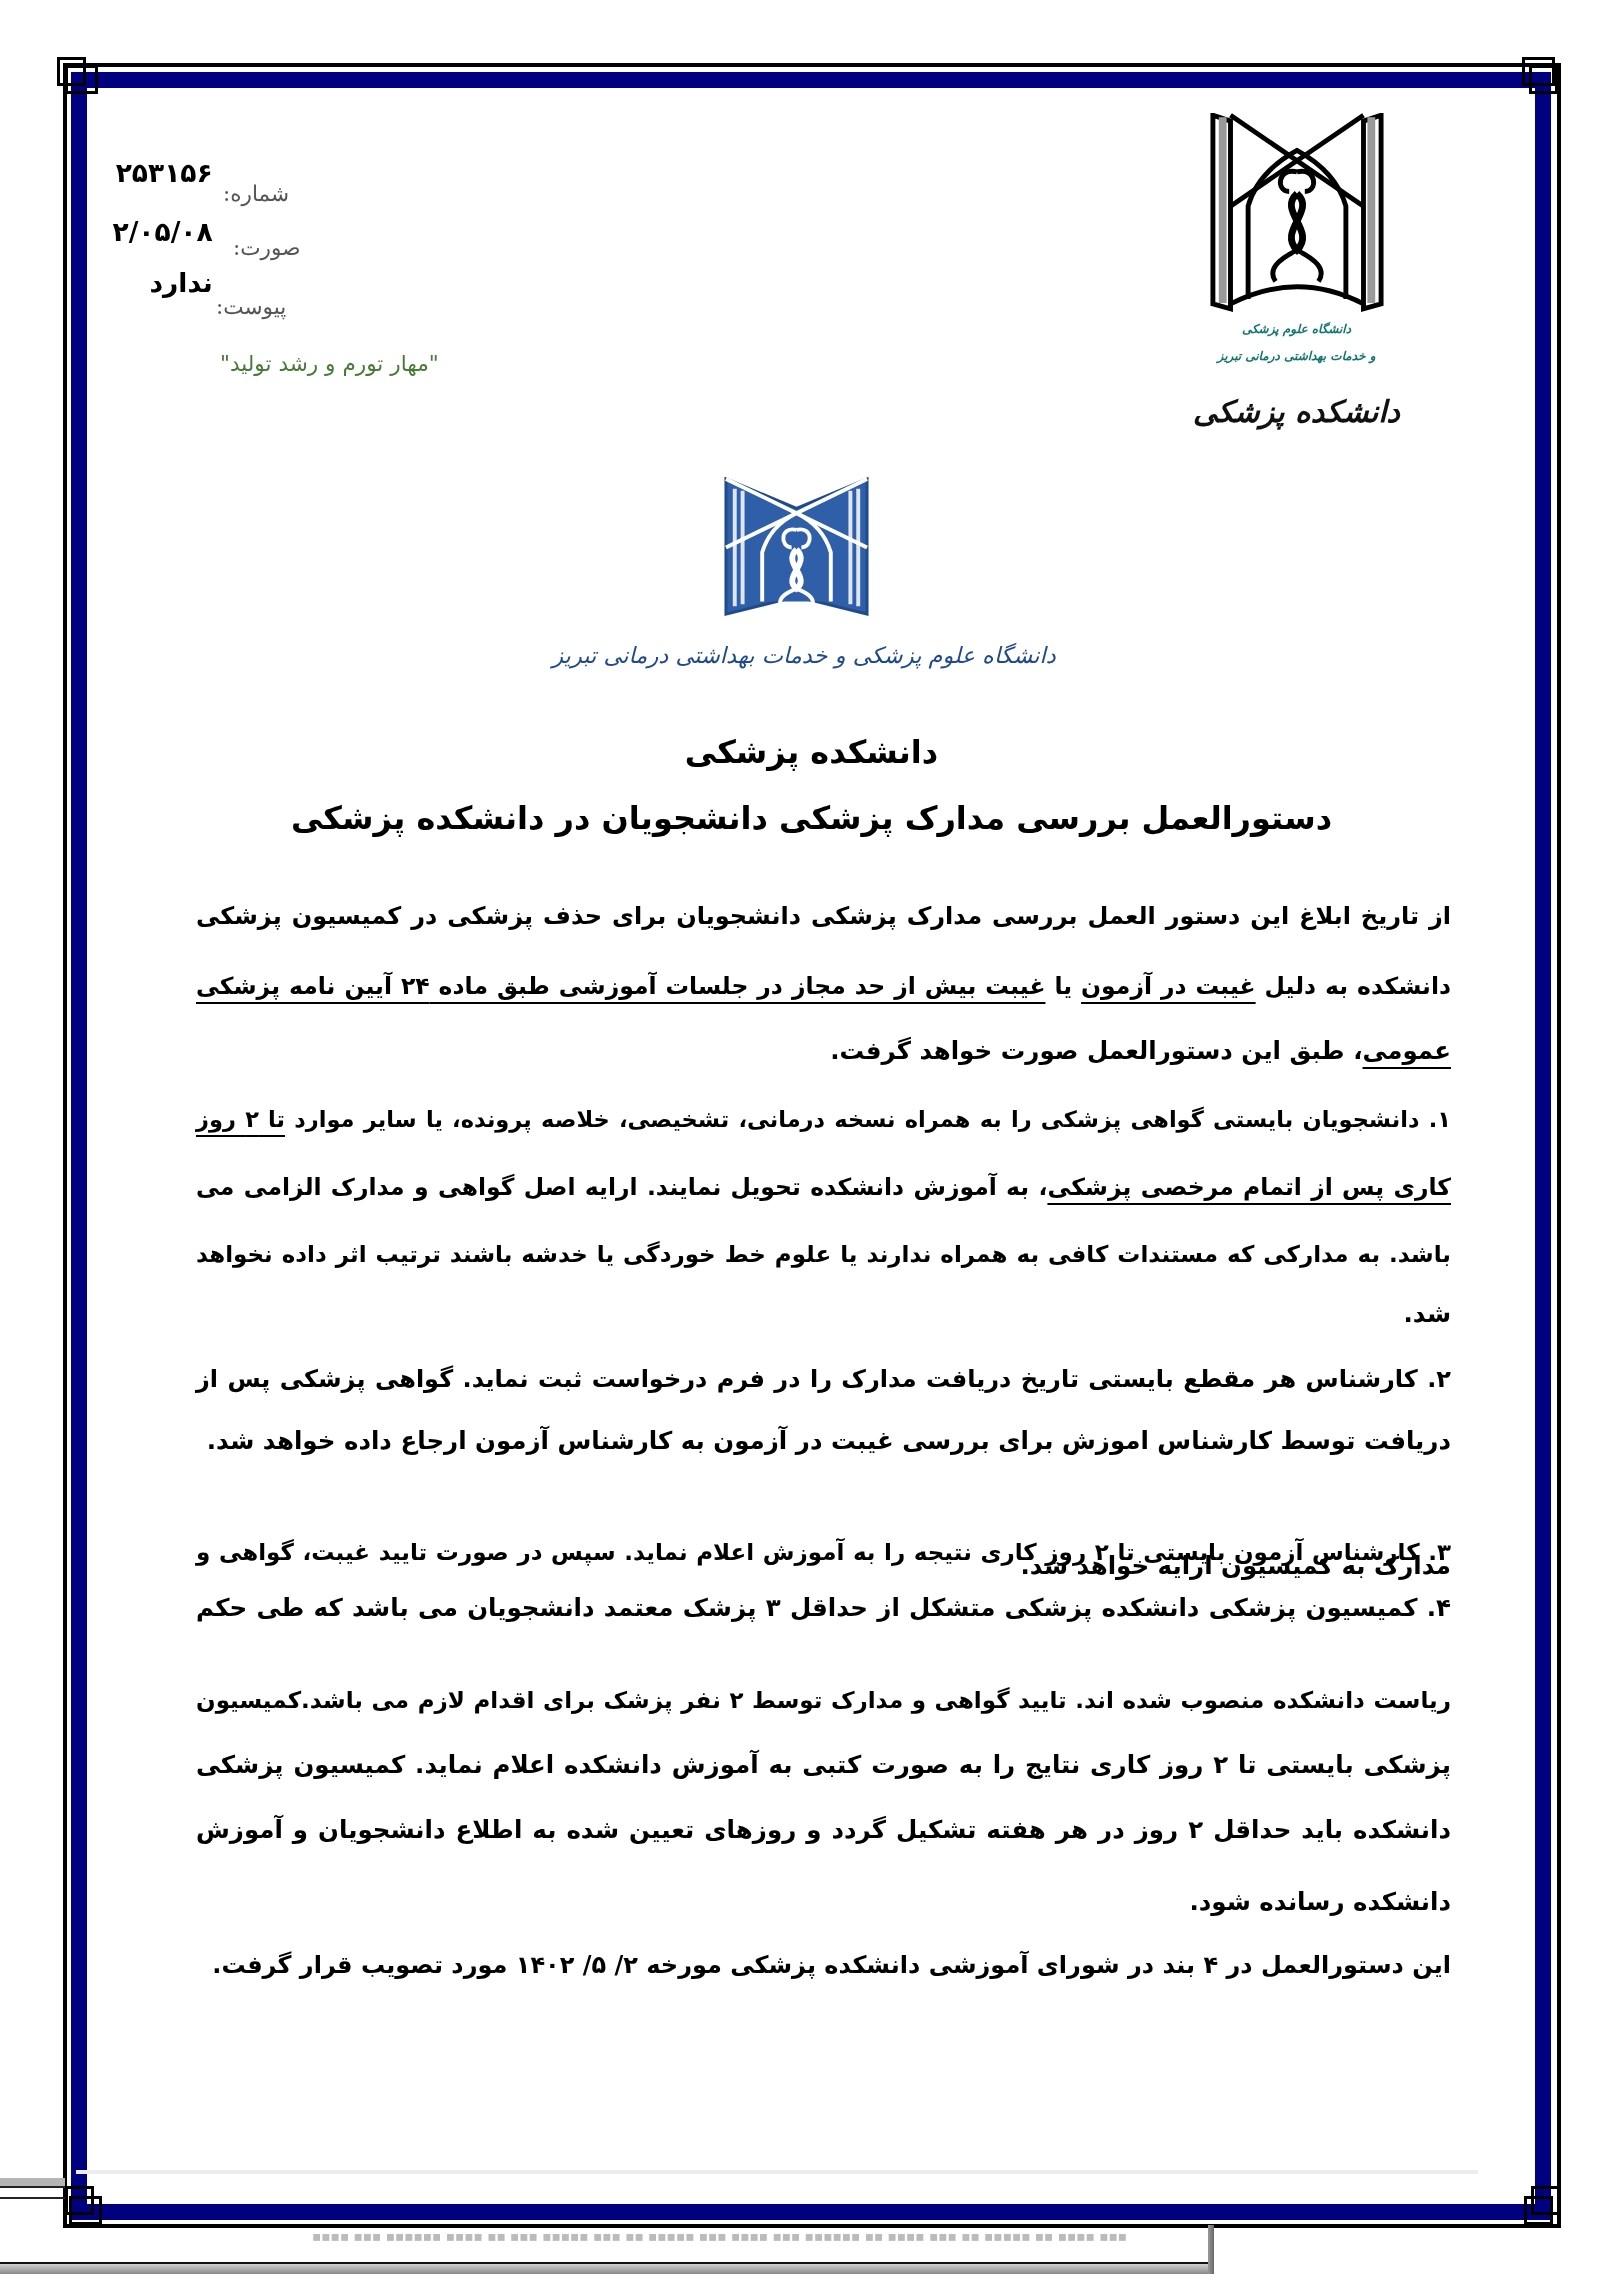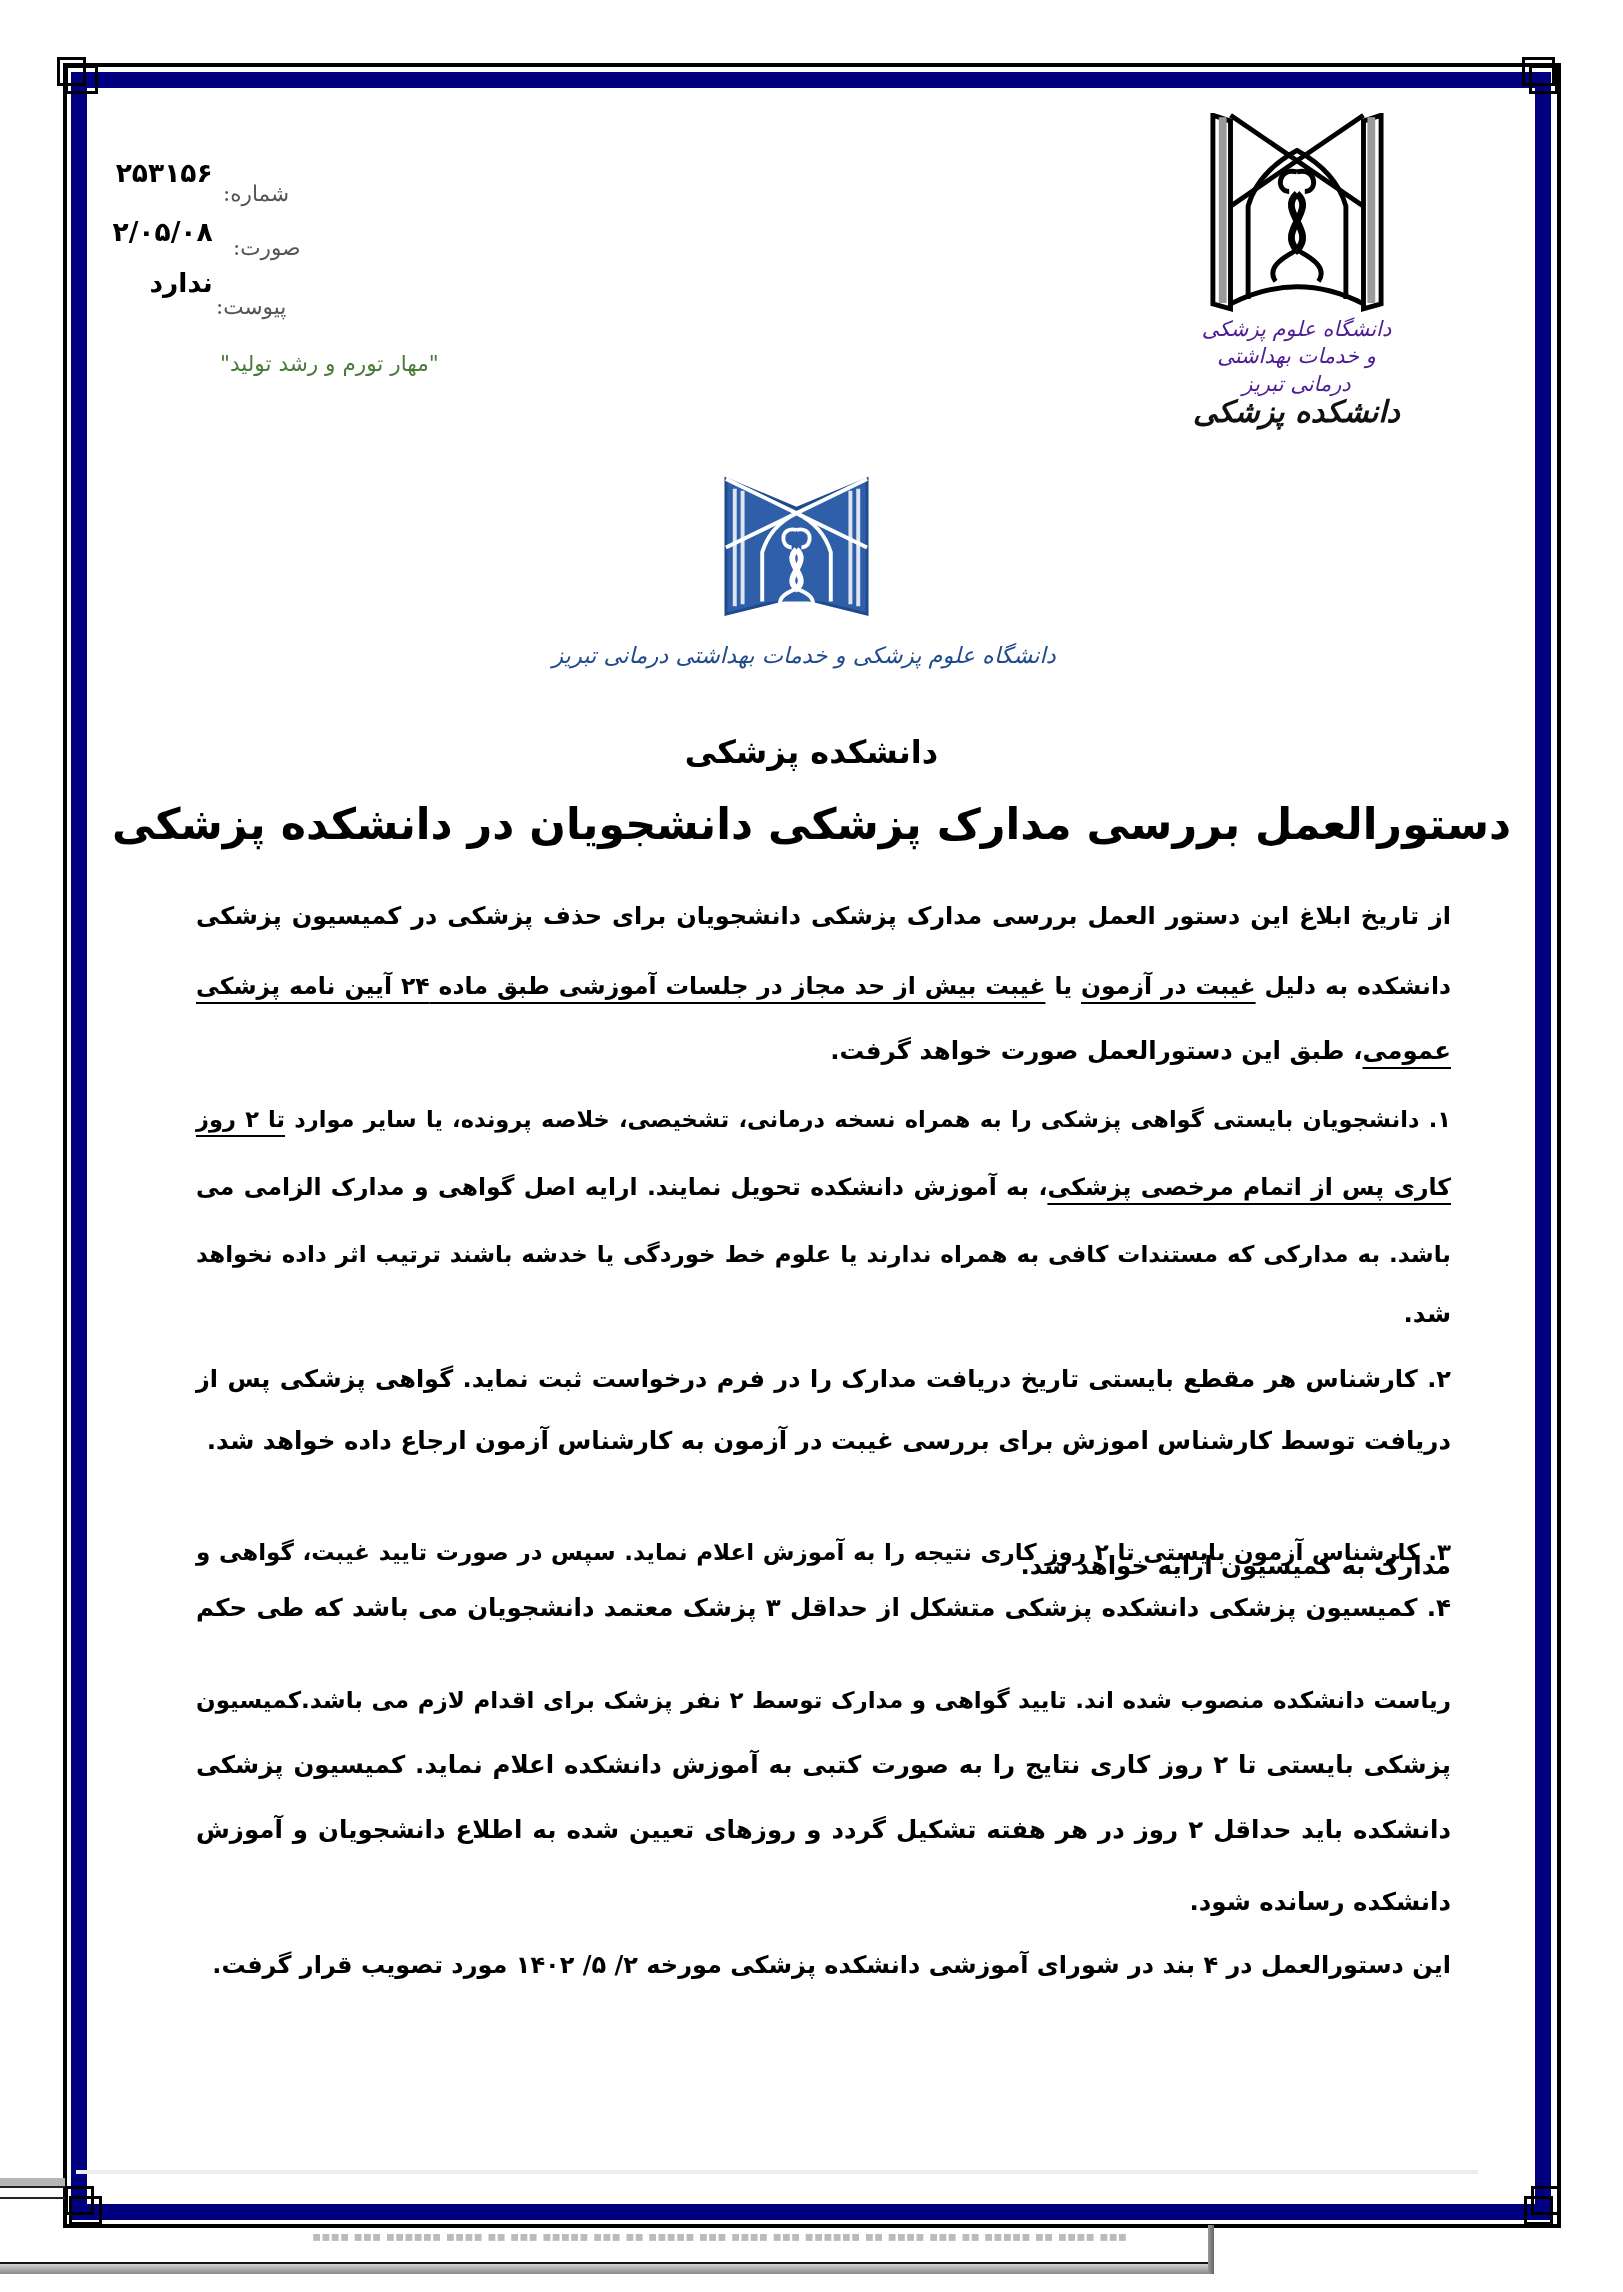--- a/index.html
+++ b/index.html
@@ -81,21 +81,21 @@
     <path d="M22 195 Q90 160 158 195" fill="none" stroke="#000" stroke-width="5"></path>
 
     <path d="M22 2 L158 95 M158 2 L22 95" stroke="#000" stroke-width="5" fill="none"></path>
 
     <path d="M40 190 L40 95 Q50 60 90 38 Q130 60 140 95 L140 190" fill="none" stroke="#000" stroke-width="5"></path>
 
     <path d="M90 60 C70 55 68 80 82 80 M90 60 C110 55 112 80 98 80" fill="none" stroke="#000" stroke-width="5"></path>
     <path d="M90 82 C70 100 110 120 90 140 C70 120 110 100 90 82" fill="none" stroke="#000" stroke-width="7"></path>
     <path d="M90 140 C70 150 60 160 68 172 M90 140 C110 150 120 160 112 172" fill="none" stroke="#000" stroke-width="5"></path>
   </svg>
-  <div class="logo-caption" style="left:1191px; top:316px; width:211px; font-size:21px; line-height:27.4px; color:#4c1d95;">
+  <div class="logo-caption" style="left:1191px; top:316px; width:211px; font-size:12px; line-height:27.4px; color:#0f766e;font-weight:bold;">
     <div>دانشگاه علوم پزشکی</div>
     <div>و خدمات بهداشتی درمانی تبریز</div>
   </div>
   <div class="logo-caption" style="left:1191px; top:394px; width:211px; font-size:30px; font-weight:bold; color:#111;">دانشکده پزشکی</div>
 </div>
 
 <div>
   <svg class="abs" style="left:723px; top:469px;" width="147" height="157" viewBox="0 0 150 160">
     <path d="M3 10 L75 40 L147 10 L147 148 L75 130 L3 148 Z" fill="#2f5fa8" stroke="#1f4a8c" stroke-width="3"></path>
     <path d="M12 20 L12 140 M20 22 L20 138" stroke="#dfe6f2" stroke-width="4"></path>
@@ -103,21 +103,21 @@
     <path d="M3 10 L147 80 M147 10 L3 80" stroke="#fff" stroke-width="4"></path>
     <path d="M40 135 L40 85 Q48 58 75 45 Q102 58 110 85 L110 135" fill="#2f5fa8" stroke="#fff" stroke-width="4"></path>
     <path d="M75 62 C58 58 58 80 70 80 M75 62 C92 58 92 80 80 80" fill="none" stroke="#fff" stroke-width="4"></path>
     <path d="M75 82 C60 96 90 110 75 122 C60 110 90 96 75 82" fill="none" stroke="#fff" stroke-width="6"></path>
     <path d="M75 122 C60 128 55 134 60 142 M75 122 C90 128 95 134 90 142" fill="none" stroke="#fff" stroke-width="4"></path>
   </svg>
   <div class="logo-caption" style="left: 549px; top: 642px; width: 510px; font-size: 22.5px; color: rgb(31, 74, 140); white-space: nowrap;">دانشگاه علوم پزشکی و خدمات بهداشتی درمانی تبریز</div>
 </div>
 
 <div class="title" style="top:733px; font-size:32px;">دانشکده پزشکی</div>
-<div class="title" style="top:799px; font-size:43px;">دستورالعمل بررسی مدارک پزشکی دانشجویان در دانشکده پزشکی</div>
+<div class="title" style="top:799px; font-size:32px;">دستورالعمل بررسی مدارک پزشکی دانشجویان در دانشکده پزشکی</div>
 
 <div class="body-text" style="top:0;">
 
   <div>
     <div class="line" style="top: 897px; font-size: 24px;">از تاریخ ابلاغ این دستور العمل بررسی مدارک پزشکی دانشجویان برای حذف پزشکی در کمیسیون پزشکی</div>
     <div class="line" style="top: 967px; font-size: 23.5px;">
       <span>دانشکده به دلیل </span><span class="u">غیبت در آزمون</span><span> یا </span><span class="u">غیبت بیش از حد مجاز در جلسات آموزشی طبق ماده ۲۴ آیین نامه پزشکی</span>
     </div>
     <div class="line last" style="top:1031px;">
       <span class="u">عمومی</span><span>، طبق این دستورالعمل صورت خواهد گرفت.</span>

